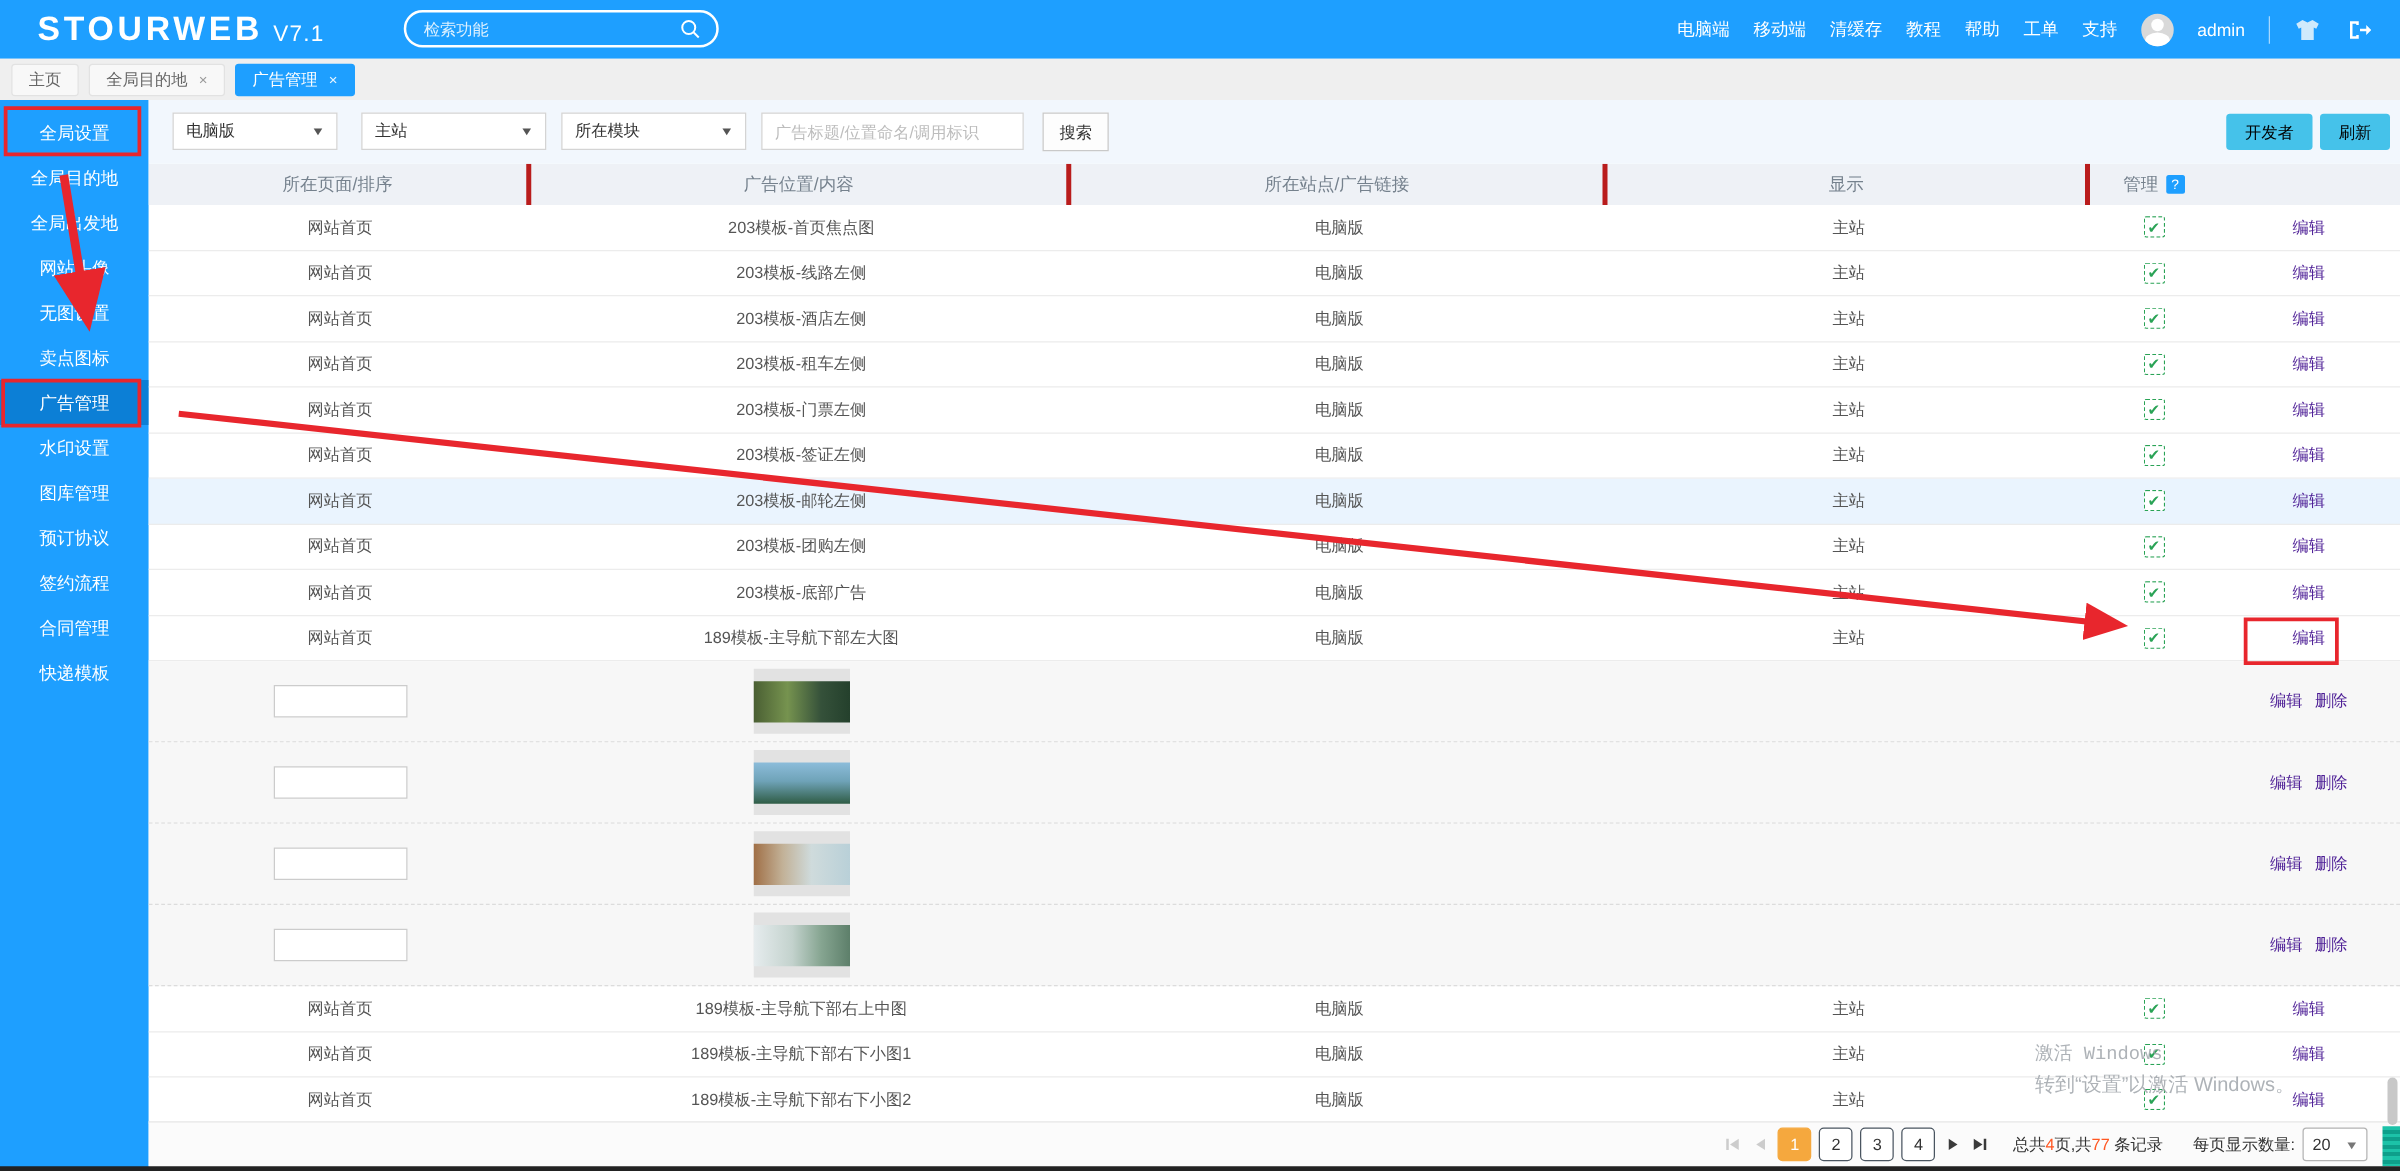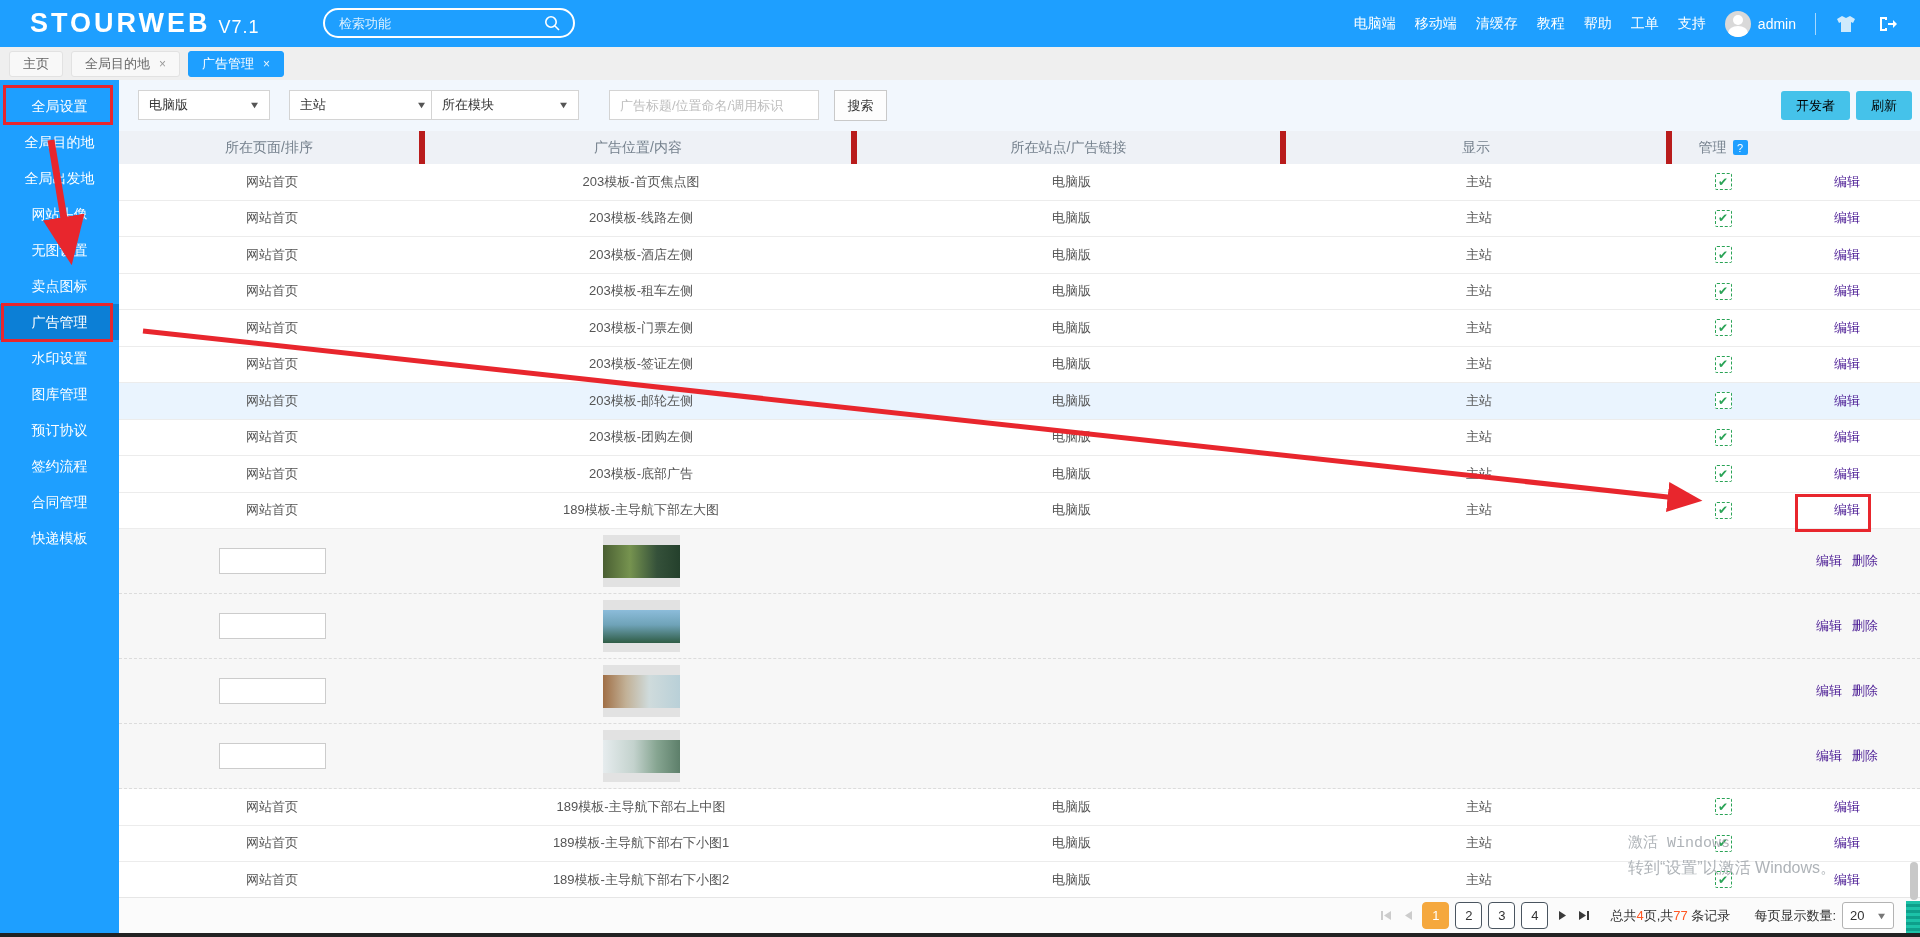--- a/index.html
+++ b/index.html
@@ -10,21 +10,21 @@
   .topbar{position:absolute;top:0;left:0;right:0;height:47px;background:#1E9FFF;
           display:flex;align-items:center;color:#fff;}
   .logo{margin-left:30px;font-size:27px;font-weight:bold;letter-spacing:3px;}
   .version{font-size:18px;margin-left:8px;margin-top:8px;letter-spacing:1px;}
   .hsearch{position:absolute;left:323px;top:8px;width:252px;height:30px;border:2px solid #fff;
            border-radius:16px;display:flex;align-items:center;padding:0 12px;box-sizing:border-box;}
   .hsearch input{flex:1;background:transparent;border:none;outline:none;color:#0f172a;font-size:13px;}
   .hsearch input::placeholder{color:rgba(255,255,255,.85);}
   .hnav{margin-left:auto;display:flex;align-items:center;gap:19px;font-size:14px;margin-right:22px;}
   .nav-item{cursor:pointer;white-space:nowrap;}
-  .usergroup{display:flex;align-items:center;gap:7px;}
+  .usergroup{display:flex;align-items:center;gap:19px;}
   .avatar{width:26px;height:26px;border-radius:50%;background:#d9d9d9;overflow:hidden;position:relative;}
   .avatar i{position:absolute;left:8px;top:4px;width:10px;height:10px;border-radius:50%;background:#fff;}
   .avatar b{position:absolute;left:3px;top:15px;width:20px;height:14px;border-radius:50% 50% 0 0;background:#fff;}
   .hdivider{width:1px;height:22px;background:rgba(255,255,255,.6);}
   .hicon{width:22px;height:22px;display:flex;align-items:center;justify-content:center;cursor:pointer;}
 
   
   .tabbar{position:absolute;top:47px;left:0;right:0;height:33px;background:#efefef;
           display:flex;align-items:center;padding-left:9px;gap:8px;box-sizing:border-box;}
   .tab{height:26px;display:flex;align-items:center;padding:0 13px;background:#f8f8f8;
@@ -38,34 +38,34 @@
            padding-top:8px;box-sizing:border-box;}
   .side-item{height:36px;line-height:36px;text-align:center;color:#fff;font-size:14px;cursor:pointer;}
   .side-item.active{background:#0c7fd6;}
 
   
   .content{position:absolute;top:80px;left:119px;right:0;bottom:0;background:#fff;}
   .filterbar{position:relative;height:51px;background:#f2f7fd;}
   .fselect{position:absolute;top:10px;height:30px;background:#fff;border:1px solid #d4d4d4;
            box-sizing:border-box;display:flex;align-items:center;padding:0 10px;font-size:13px;color:#333;cursor:pointer;}
   .fselect .caret{margin-left:auto;font-size:9px;color:#555;transform:scaleX(1.3);}
-  .fs1{left:19px;width:132px;} .fs2{left:170px;width:148px;} .fs3{left:312px;width:148px;}
+  .fs1{left:19px;width:132px;} .fs2{left:170px;width:148px;} .fs3{left:330px;width:148px;}
   .finput{position:absolute;left:490px;top:10px;width:210px;height:30px;border:1px solid #d4d4d4;
           box-sizing:border-box;padding:0 10px;font-size:13px;color:#333;outline:none;background:#fff;}
   .finput::placeholder{color:#bdbdbd;}
   .btn-search{position:absolute;left:715px;top:10px;width:53px;height:31px;background:#fdfdfd;
               border:1px solid #c9c9c9;font-size:13px;color:#333;cursor:pointer;}
   .btn-teal{position:absolute;top:11px;height:29px;background:#45c2ea;color:#000000;border:none;
             border-radius:3px;font-size:13px;padding:0 15px;cursor:pointer;}
   .btn-dev{right:70px;} .btn-refresh{right:8px;}
 
   
   .grid-cols{display:grid;grid-template-columns:306px 432px 429px 386px 102px 146px;}
   .thead{height:33px;background:#eef1f6;align-items:center;font-size:14px;color:#75818d;}
-  .th{height:100%;display:flex;align-items:center;justify-content:center;gap:6px;border-right:6px solid #b91c1c;}
+  .th{height:100%;display:flex;align-items:center;justify-content:center;gap:6px;border-right:4px solid #b91c1c;}
   .th:last-child{border-right:none;}
   .qbadge{width:15px;height:15px;background:#1E9FFF;color:#fff;border-radius:2px;font-size:11px;
           display:inline-flex;align-items:center;justify-content:center;cursor:pointer;}
   .trow{height:36.5px;align-items:center;font-size:13px;color:#555;border-bottom:1px solid #ececec;
         text-align:center;box-sizing:border-box;}
   .trow>div{display:flex;align-items:center;justify-content:center;gap:10px;}
   .trow.hl{background:#eaf4fe;}
   .trow.thumbrow{height:65px;background:#f7f7f7;border-bottom:1px dashed #dcdcdc;}
   .order-input{width:107px;height:26px;border:1px solid #ccc;background:#fff;box-sizing:border-box;outline:none;}
   .thumbwrap{width:77px;height:52px;background:#e2e2e2;display:flex;align-items:center;justify-content:center;}

